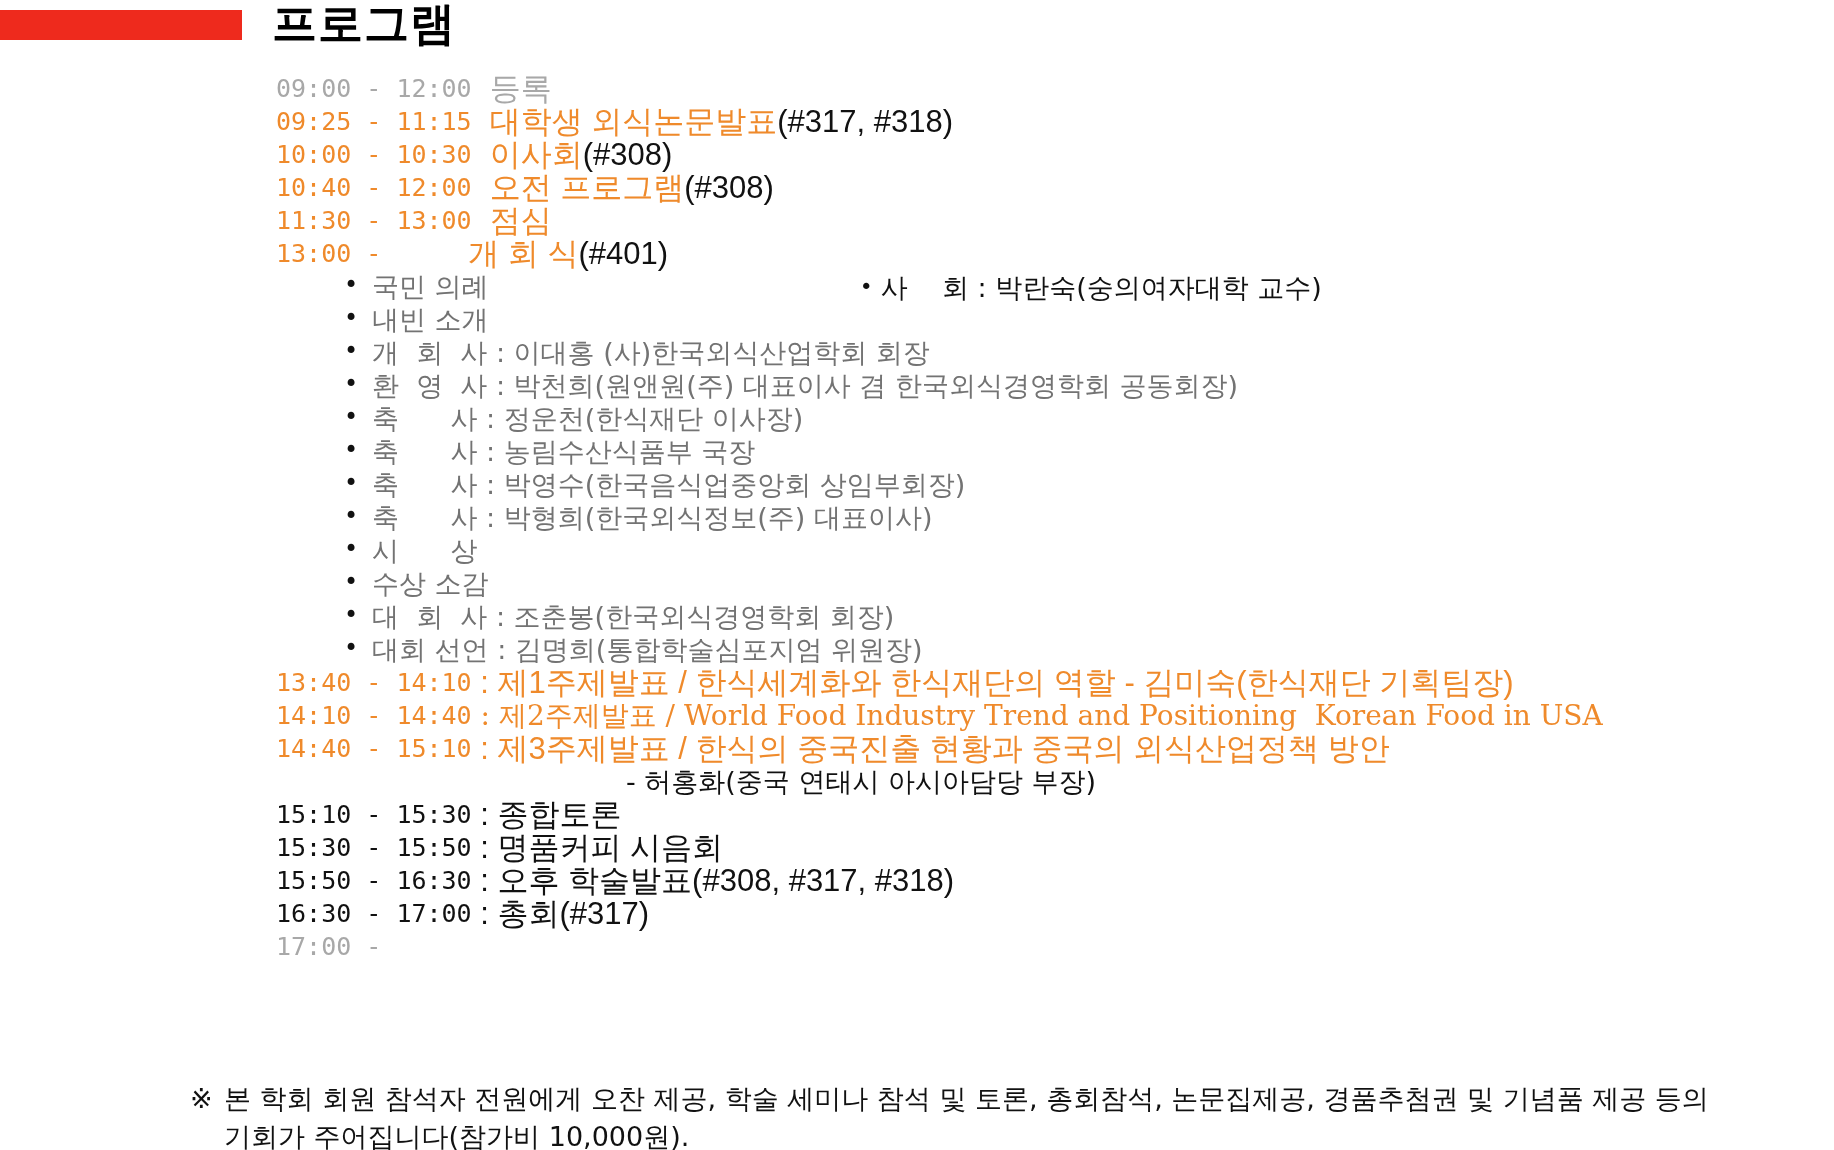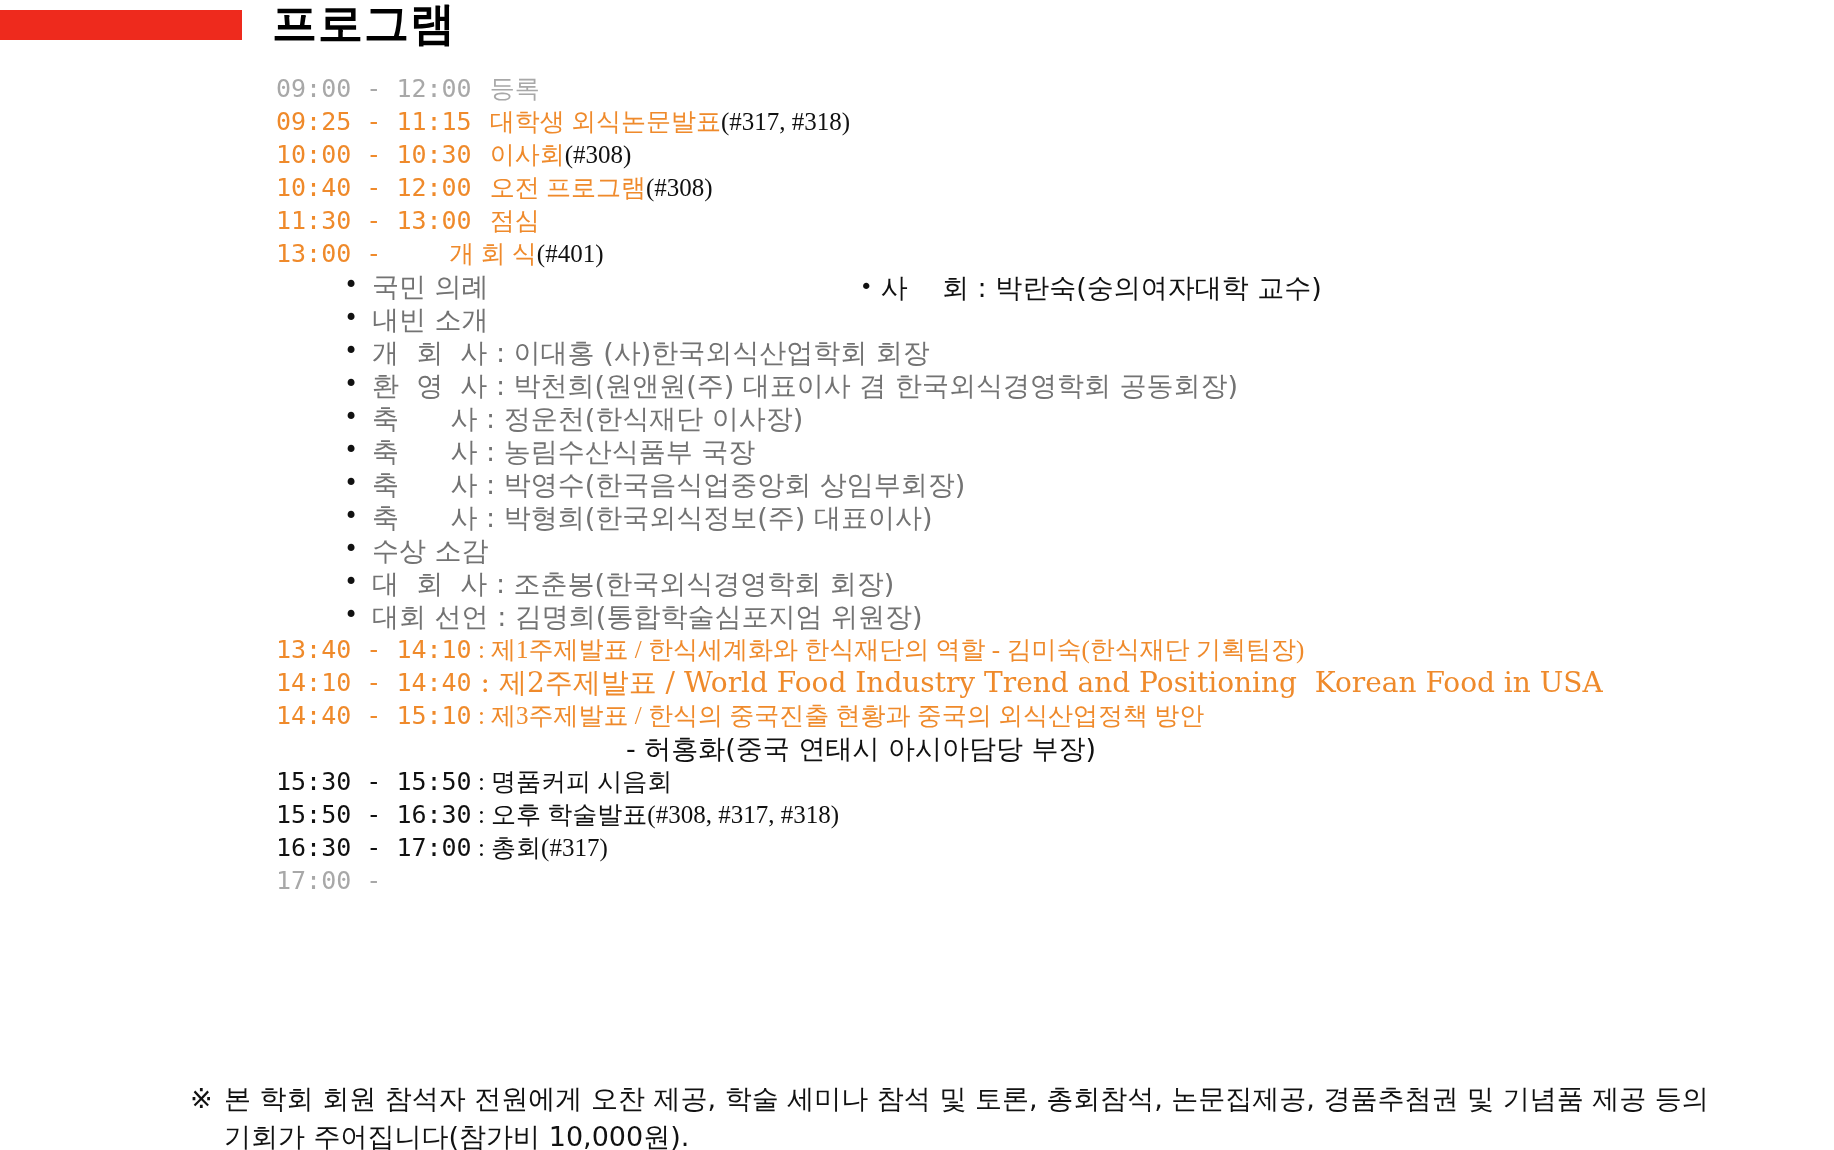--- a/index.html
+++ b/index.html
@@ -62,22 +62,22 @@
     line-height: 33px;
     white-space: pre;
   }
   .time {
     font-family: "DejaVu Sans Mono", monospace;
     font-size: 25px;
     letter-spacing: 0px;
     white-space: pre;
   }
   .desc {
-    font-family: Liberation Serif, serif;
-    font-size: 25px;
+    font-family: Liberation Sans, sans-serif;
+    font-size: 31px;
     white-space: pre;
   }
   .gray { color: #a8a8a8; }
   .orange { color: #ef8a2b; }
   .black { color: #111111; }
 
   .row-open {
     position: relative;
   }
   .chair {
@@ -210,20 +210,21 @@
 
     <ul class="bullets">
       <li>국민 의례</li>
       <li>내빈 소개</li>
       <li>개  회  사 : 이대홍 (사)한국외식산업학회 회장</li>
       <li>환  영  사 : 박천희(원앤원(주) 대표이사 겸 한국외식경영학회 공동회장)</li>
       <li>축      사 : 정운천(한식재단 이사장)</li>
       <li>축      사 : 농림수산식품부 국장</li>
       <li>축      사 : 박영수(한국음식업중앙회 상임부회장)</li>
       <li>축      사 : 박형희(한국외식정보(주) 대표이사)</li>
+      <li>시      상</li>
       <li>수상 소감</li>
       <li>대  회  사 : 조춘봉(한국외식경영학회 회장)</li>
       <li>대회 선언 : 김명희(통합학술심포지엄 위원장)</li>
     </ul>
 
     <div class="row">
       <span class="time orange">13:40 - 14:10</span>
       <span class="desc orange"> : 제1주제발표 / 한식세계화와 한식재단의 역할 - 김미숙(한식재단 기획팀장)</span>
     </div>
 
@@ -231,20 +232,24 @@
       <span class="time orange">14:10 - 14:40</span>
       <span class="desc orange latin-desc"> : 제2주제발표 / World Food Industry Trend and Positioning  Korean Food in USA</span>
     </div>
 
     <div class="row">
       <span class="time orange">14:40 - 15:10</span>
       <span class="desc orange"> : 제3주제발표 / 한식의 중국진출 현황과 중국의 외식산업정책 방안</span>
     </div>
     <div class="sub-line black">- 허홍화(중국 연태시 아시아담당 부장)</div>
 
+    <div class="row">
+      <span class="time black">15:10 - 15:30</span>
+      <span class="desc black"> : 종합토론</span>
+    </div>
 
     <div class="row">
       <span class="time black">15:30 - 15:50</span>
       <span class="desc black"> : 명품커피 시음회</span>
     </div>
 
     <div class="row">
       <span class="time black">15:50 - 16:30</span>
       <span class="desc black"> : 오후 학술발표(#308, #317, #318)</span>
     </div>

